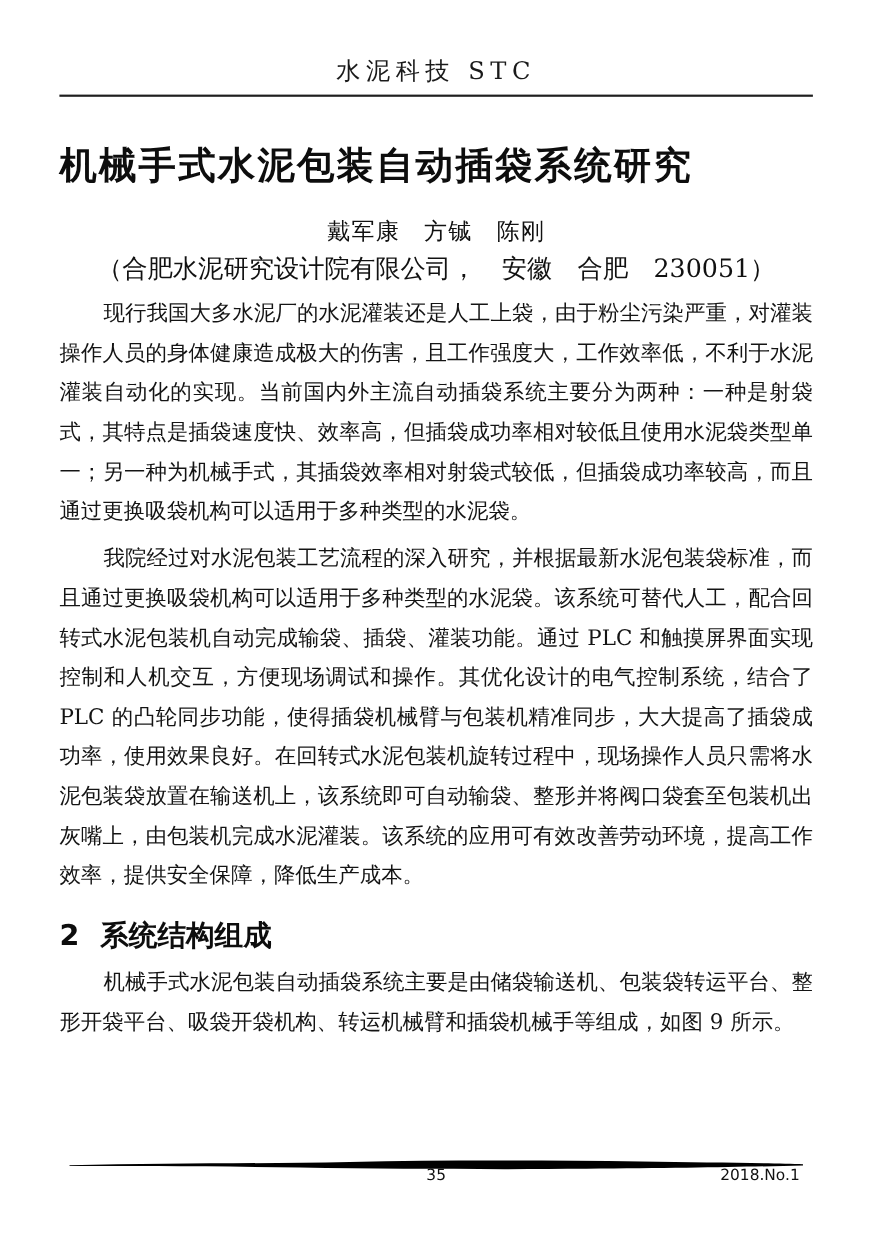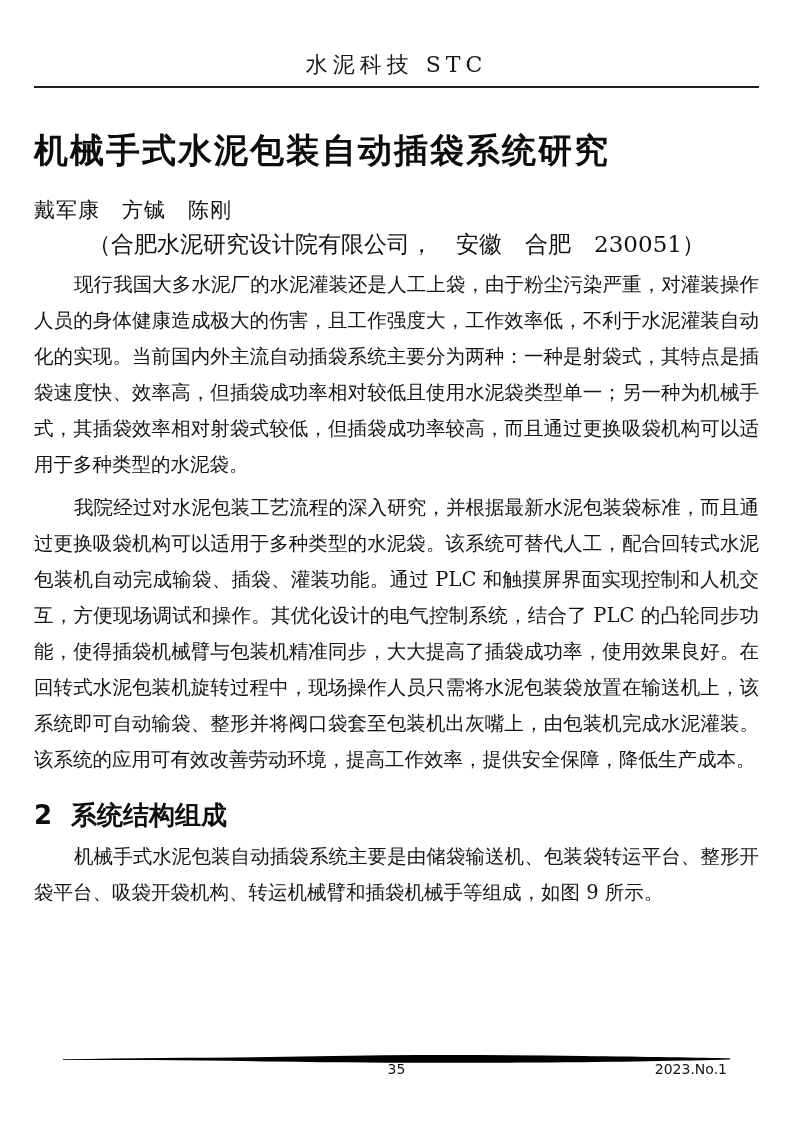--- a/index.html
+++ b/index.html
@@ -11,21 +11,21 @@
     position: relative;
     width: 793px;
     height: 1122px;
     background: #ffffff;
     color: #111111;
     font-family: "DejaVu Serif", "Liberation Serif", serif;
     overflow: hidden;
     box-sizing: border-box;
   }
   .content {
-    padding: 0 34px;
+    padding: 0 54px;
   }
   
   .journal-header {
     padding-top: 50px;
     text-align: center;
     font-size: 22px;
     letter-spacing: 5px;
     color: #1a1a1a;
   }
   .header-rule {
@@ -38,21 +38,21 @@
     margin: 40px 0 0 0;
     text-align: left;
     font-family: "DejaVu Sans", "Liberation Sans", sans-serif;
     font-size: 34px;
     font-weight: bold;
     letter-spacing: 2px;
     color: #0d0d0d;
   }
   .authors-line {
     margin-top: 22px;
-    text-align: left;
+    text-align: center;
     font-size: 21px;
     letter-spacing: 1px;
   }
   .affiliation-line {
     margin-top: 5px;
     text-align: center;
     font-size: 23px;
   }
   
   .section-heading {
@@ -143,15 +143,15 @@
                C 580,3.7 640,4.5 667,5.3
                L 667,6.5
                C 620,7.7 560,8.9 470,9.6
                C 390,10.2 300,9.8 210,8.4
                C 130,7.2 60,7.1 0,7.1 Z" fill="#000000"></path>
     </svg>
   </div>
 
   <div class="footer-meta">
     <span class="page-number">35</span>
-    <span class="issue-label">2023.No.1</span>
+    <span class="issue-label">2018.No.1</span>
   </div>
 </div>
 
 </body></html>

